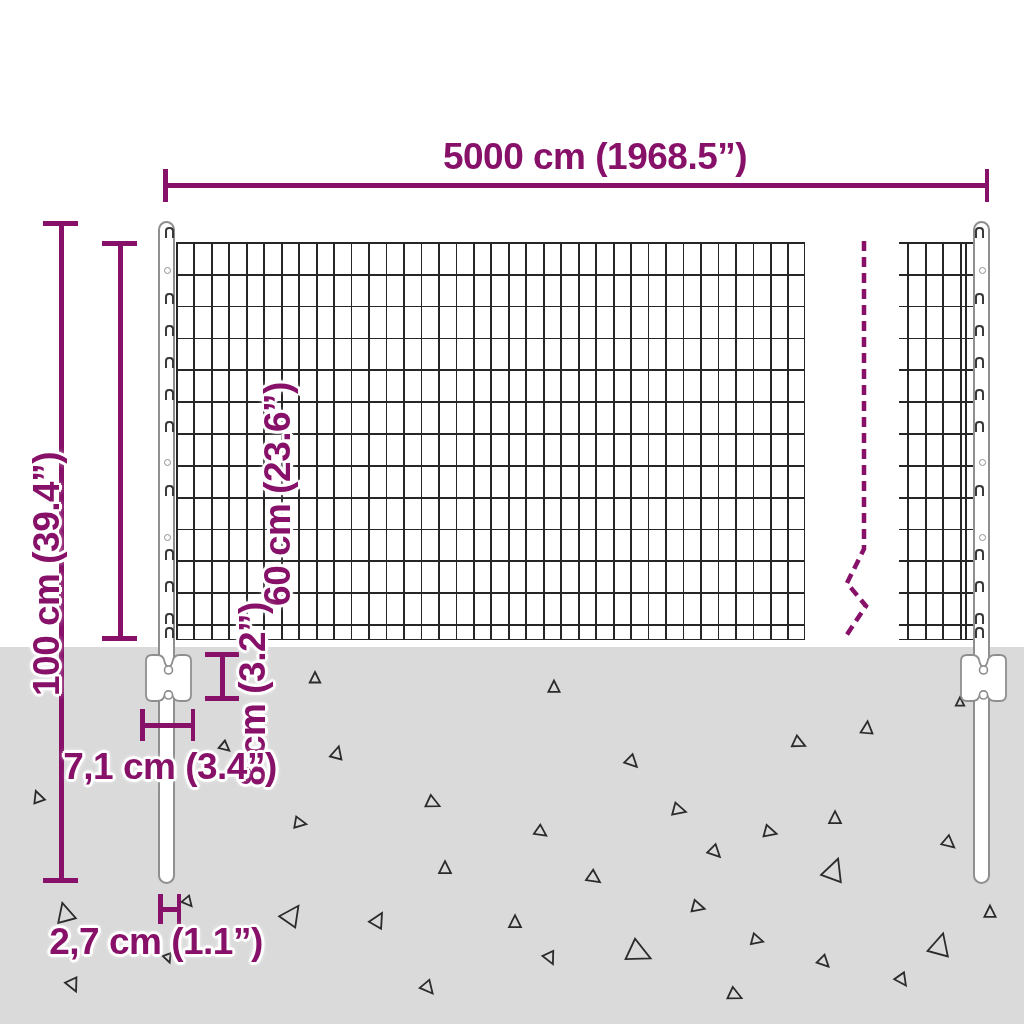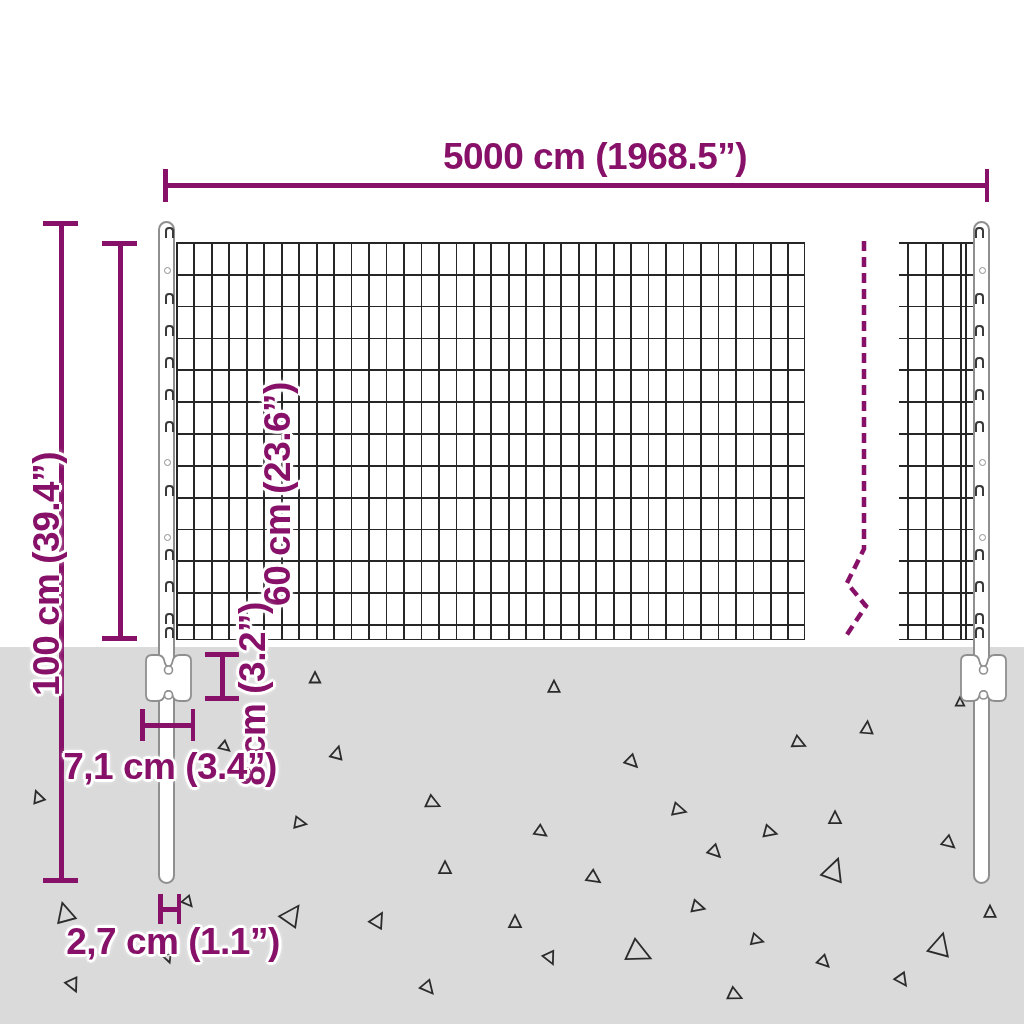--- a/index.html
+++ b/index.html
@@ -186,16 +186,16 @@
     <div class="abs dim" style="left:142px; top:723px; width:53px; height:4.5px;"></div>
     <div class="abs dim" style="left:140px;   top:709px; width:4.5px; height:32px;"></div>
     <div class="abs dim" style="left:190.5px; top:709px; width:4.5px; height:32px;"></div>
     <div class="abs dim-label" style="left:170px; top:766px;">7,1 cm (3.4”)</div>
   </div>
 
   <div>
     <div class="abs dim" style="left:161px; top:907px; width:19px; height:4.5px;"></div>
     <div class="abs dim" style="left:158px;   top:894px; width:4.5px; height:30px;"></div>
     <div class="abs dim" style="left:176.5px; top:894px; width:4.5px; height:30px;"></div>
-    <div class="abs dim-label" style="left:173px; top:941px;">2,7 cm (1.1”)</div>
+    <div class="abs dim-label" style="left:156px; top:941px;">2,7 cm (1.1”)</div>
   </div>
 
 </div>
 
 </body></html>

